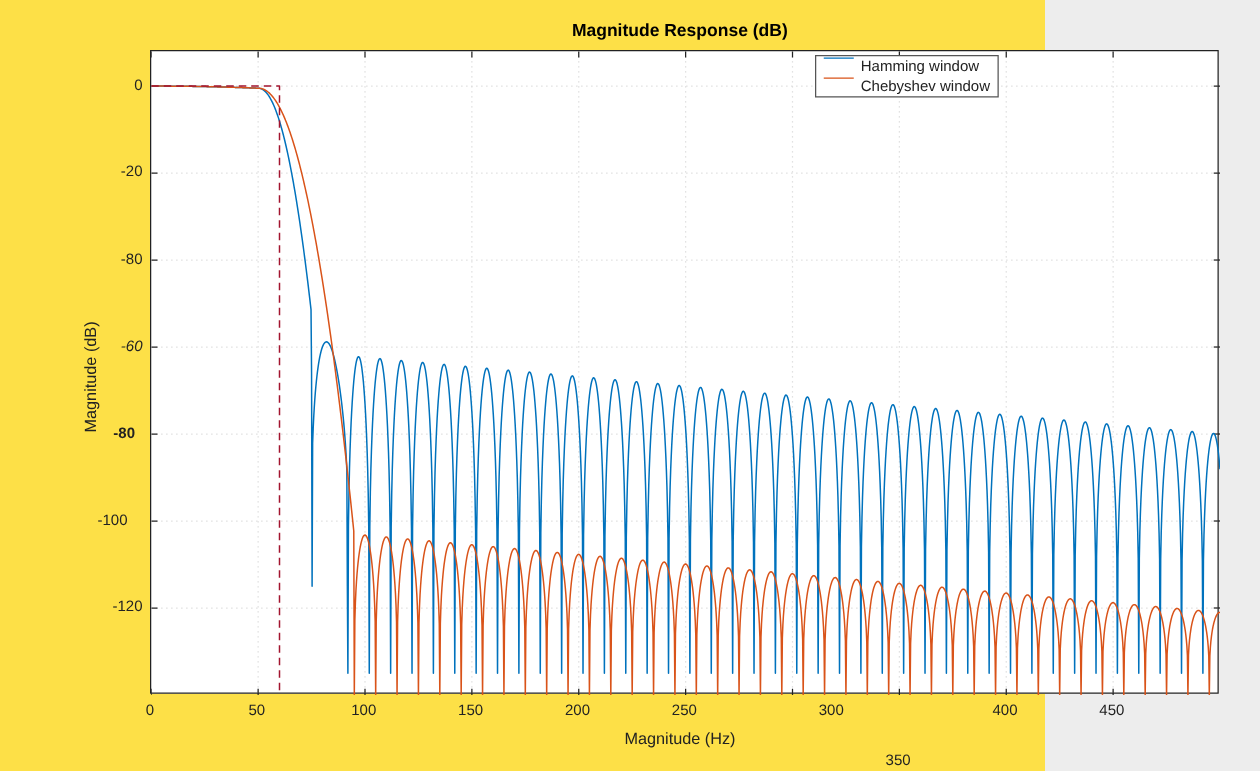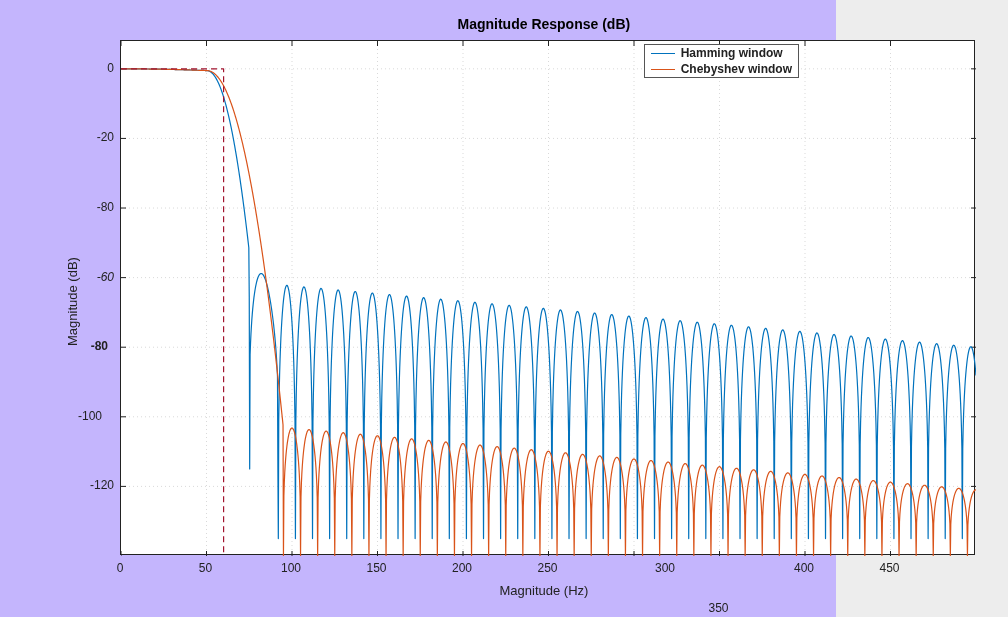--- a/index.html
+++ b/index.html
@@ -7,21 +7,21 @@
     padding: 0;
     width: 1008px;
     height: 617px;
     background: #ededed;
     font-family: Arial, Helvetica, sans-serif;
     overflow: hidden;
   }
   .figure {
     position: absolute;
     left: 0; top: 0; width: 836px; height: 617px;
-    background: #c4b5fd;
+    background: #fde047;
   }
   .axes {
     position: absolute;
     background: #fff;
     border: 1px solid #222;
     box-sizing: border-box;
   }
   .title {
     position: absolute;
     font-weight: bold;
@@ -50,23 +50,21 @@
   .tick-y { transform: translateY(-50%); text-align: right; }
   .legend {
     position: absolute;
     background: #fff;
     border: 1px solid #555;
     font-size: 12px;
     color: #222;
   }
   .legend-row {
     display: flex;
-    align-items: center;
     padding: 1px 6px;
-    font-weight: bold;
   }
   .legend-line {
     width: 24px;
     height: 0;
     border-top-width: 1.3px;
     border-top-style: solid;
     margin-right: 6px;
   }
   svg { display:block; }
 </style>

